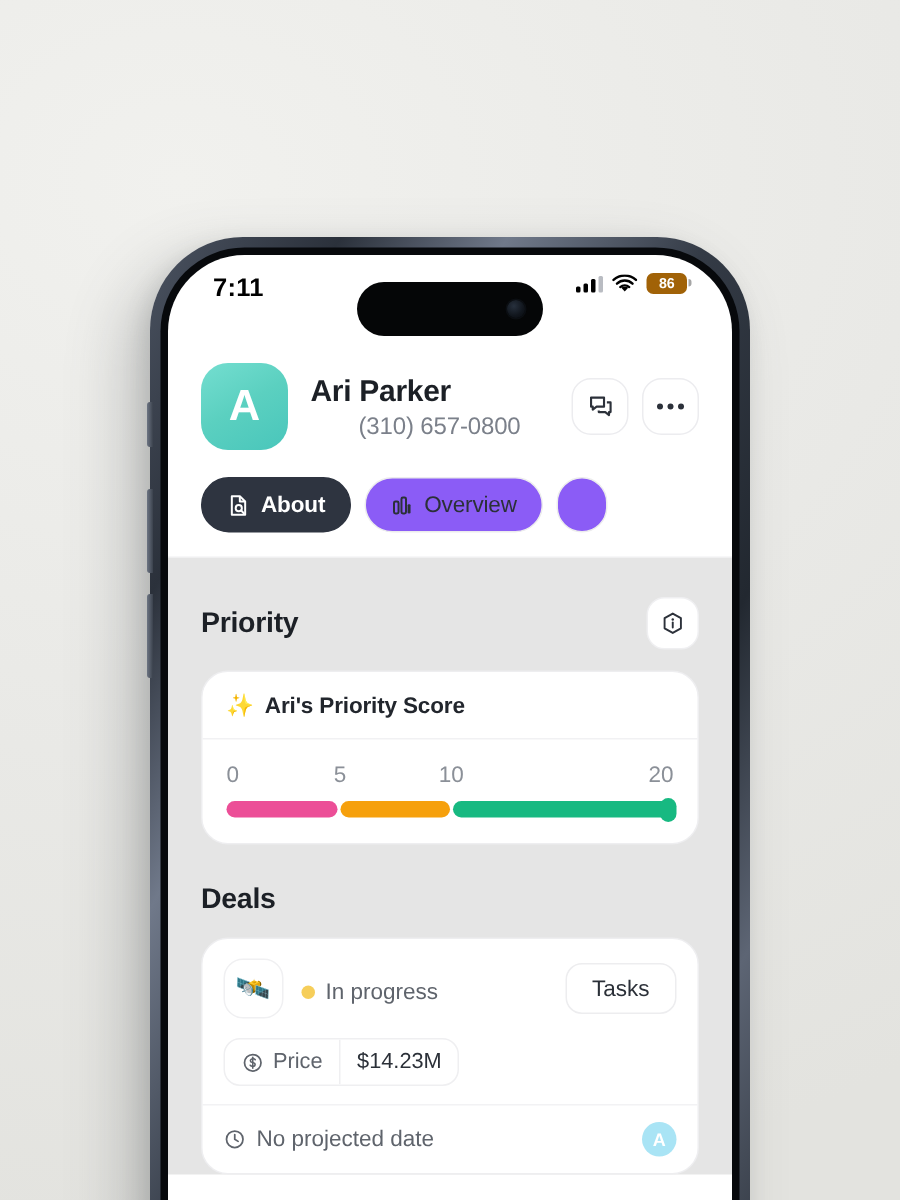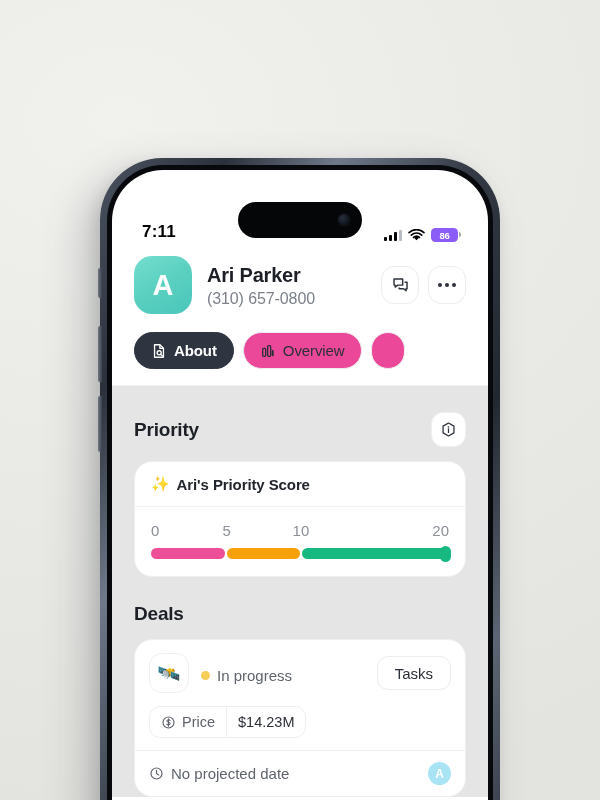--- a/index.html
+++ b/index.html
@@ -54,23 +54,22 @@
     width:376px; height:718px;
     border-radius:51px;
     background:#ffffff;
     overflow:hidden;
   }
 
   
   #statusbar {
     position:relative;
     height:58px;
-    display:flex; align-items:flex-end;
+    display:flex; align-items:flex-start;
     padding:12px 30px 0 30px;
-    margin-top:14px;
   }
   #status-time {
     font-size:17px; font-weight:bold; color:#000;
     letter-spacing:.2px;
     width:86px;
   }
   #island {
     position:absolute;
     left:50%; top:18px; transform:translateX(-50%);
     width:124px; height:36px;
@@ -95,21 +94,21 @@
   .bars i:nth-child(2){ height:6.5px; }
   .bars i:nth-child(3){ height:9px; }
   .bars i:nth-child(4){ height:11.5px; background:#b9bcc2; }
   
   .wifi { width:17px; height:13px; }
   
   .battery {
     position:relative;
     width:27px; height:14px;
     border-radius:4.5px;
-    background:#8b5cf6;
+    background:#a16207;
     display:flex; align-items:center; justify-content:center;
   }
   .battery span {
     color:#fff; font-size:9.5px; font-weight:bold; letter-spacing:-.2px;
   }
   .battery::after{
     content:""; position:absolute; right:-3.2px; top:4.4px;
     width:2px; height:5px; border-radius:0 2px 2px 0;
     background:rgba(0,0,0,.35);
   }
@@ -125,21 +124,21 @@
     color:#fff; font-size:29px; font-weight:bold;
     display:flex; align-items:center; justify-content:center;
     flex:0 0 auto;
   }
   #head-text { margin-left:15px; }
   #head-name {
     font-size:20px; font-weight:bold; color:#1c2026; letter-spacing:-.2px;
     line-height:1.2;
   }
   #head-phone {
-    font-size:16px; color:#7b808a; margin-top:3px; letter-spacing:-.1px;
+    font-size:16px; color:#7b808a; margin-top:3px; letter-spacing:-.1px;margin-left:32px;
   }
   #head-actions { margin-left:auto; display:flex; gap:9px; }
   .round-btn {
     width:38px; height:38px; border-radius:13px;
     border:1.4px solid #ececef; background:#fff;
     display:flex; align-items:center; justify-content:center;
     color:#2c313a;
   }
   .dots { display:flex; gap:3px; }
   .dots i { width:4px; height:4px; border-radius:50%; background:#2c313a; display:block; }
@@ -149,21 +148,21 @@
     display:flex; gap:9px;
     padding:18px 0 16px 22px;
     overflow:hidden;
     white-space:nowrap;
   }
   .tab {
     display:inline-flex; align-items:center; gap:7px;
     height:37px; padding:0 16px;
     border-radius:19px;
     border:1.4px solid #ececed;
-    background:#ec4899;
+    background:#8b5cf6;
     font-size:15px; color:#2b3038; font-weight:500;
     letter-spacing:-.1px;
     flex:0 0 auto;
   }
   .tab.active {
     background:#2e3440; border-color:#2e3440; color:#fff; font-weight:bold;
   }
   #divider { height:1px; background:#f0f0f1; }
 
   

